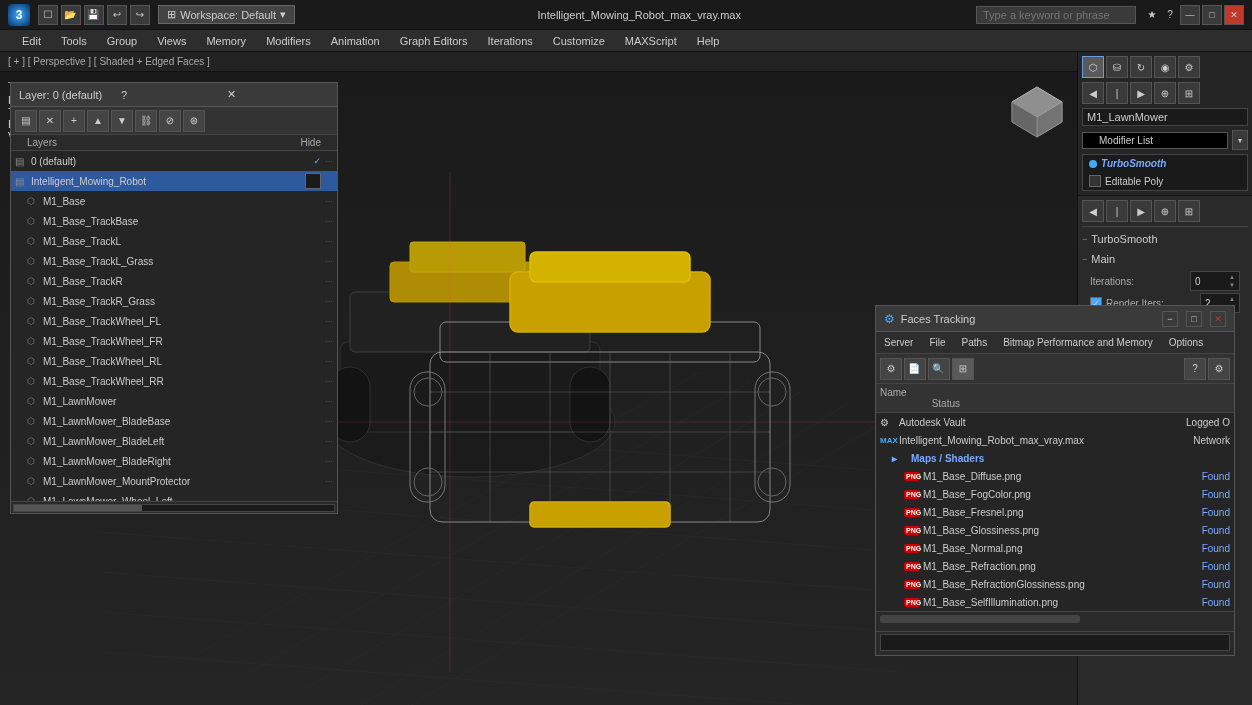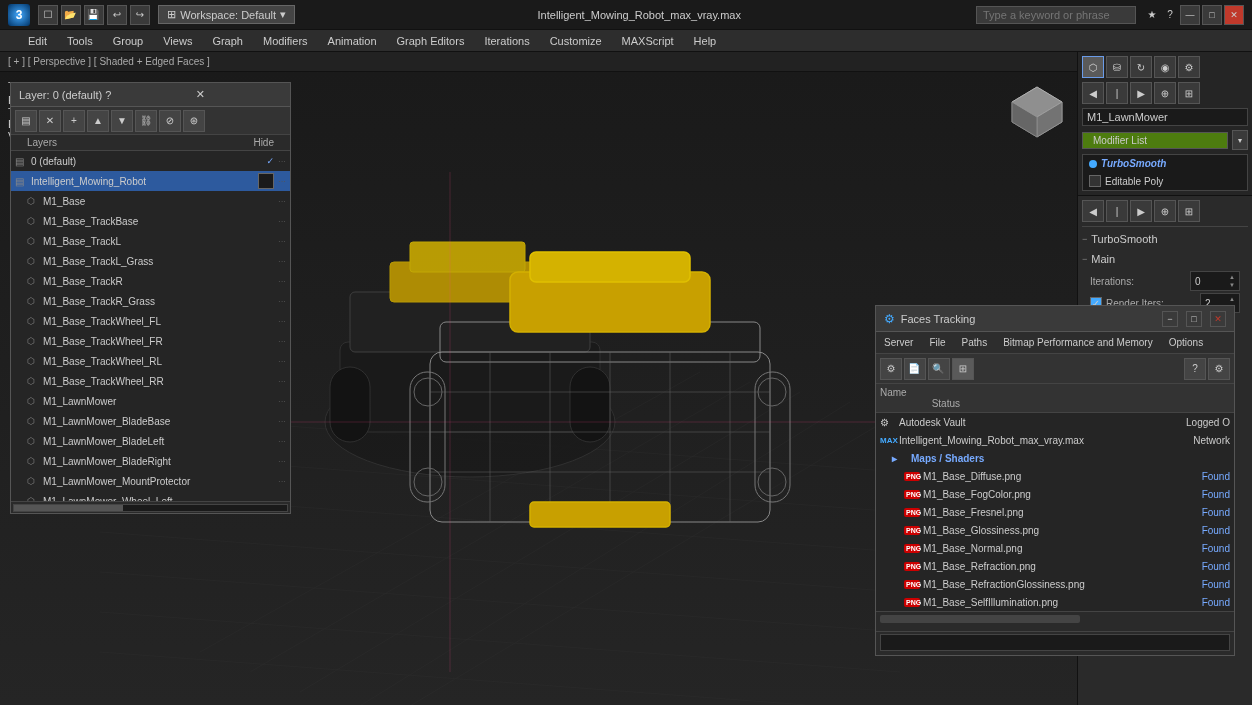--- a/index.html
+++ b/index.html
@@ -12,40 +12,40 @@
     #title-bar .toolbar-icons span { width: 20px; height: 20px; background: #3a3a3a; border: 1px solid #555; display: flex; align-items: center; justify-content: center; font-size: 10px; cursor: pointer; }
     #title-bar .workspace-btn { background: #444; border: 1px solid #666; padding: 2px 8px; color: #ccc; font-size: 11px; cursor: pointer; display: flex; align-items: center; gap: 4px; margin-right: 8px; }
     #title-bar .file-title { flex: 1; text-align: center; color: #ccc; font-size: 11px; }
     #title-bar .search-box { background: #3a3a3a; border: 1px solid #555; padding: 2px 6px; color: #ccc; font-size: 11px; width: 160px; }
     #title-bar .title-actions { display: flex; gap: 2px; margin-left: 8px; }
     #title-bar .title-btn { width: 16px; height: 16px; display: flex; align-items: center; justify-content: center; font-size: 10px; cursor: pointer; color: #ccc; }
     #title-bar .win-btn { width: 20px; height: 20px; display: flex; align-items: center; justify-content: center; font-size: 9px; cursor: pointer; color: #ccc; background: #3a3a3a; border: 1px solid #555; margin-left: 2px; }
     #title-bar .win-close { background: #c0392b; }
 
     
-    #menu-bar { height: 22px; background: #2d2d2d; display: flex; align-items: center; padding: 0 18px; border-bottom: 1px solid #111; }
+    #menu-bar { height: 22px; background: #2d2d2d; display: flex; align-items: center; padding: 0 12px; border-bottom: 1px solid #111; }
     .menu-item { padding: 0 10px; height: 22px; display: flex; align-items: center; cursor: pointer; color: #ccc; font-size: 11px; white-space: nowrap; }
 
     
     #main { display: flex; height: calc(705px - 52px); }
 
     
     #left-panel { width: 1077px; display: flex; flex-direction: column; }
 
     
     #viewport-header { height: 20px; background: #222; display: flex; align-items: center; padding: 0 8px; border-bottom: 1px solid #111; font-size: 10px; color: #aaa; }
 
     
     #stats { position: absolute; left: 8px; top: 75px; color: #ccc; font-size: 11px; z-index: 5; }
 
     
     #viewport { flex: 1; position: relative; background: #1e1e1e; overflow: hidden; }
 
     
-    #layer-dialog { position: absolute; left: 10px; top: 10px; width: 281px; background: #2d2d2d; border: 1px solid #555; z-index: 20; }
+    #layer-dialog { position: absolute; left: 10px; top: 10px; width: 328px; background: #2d2d2d; border: 1px solid #555; z-index: 20; }
     #layer-dialog-title { background: #3a3a3a; height: 24px; display: flex; align-items: center; padding: 0 8px; font-size: 11px; color: #ccc; border-bottom: 1px solid #555; cursor: move; }
     #layer-dialog-title span { flex: 1; }
     #layer-dialog-toolbar { background: #333; height: 28px; display: flex; align-items: center; padding: 0 4px; gap: 2px; border-bottom: 1px solid #444; }
     .layer-tool-btn { width: 22px; height: 22px; background: #444; border: 1px solid #555; display: flex; align-items: center; justify-content: center; cursor: pointer; font-size: 10px; color: #ccc; }
     #layer-dialog-header { display: flex; padding: 2px 16px; background: #2a2a2a; border-bottom: 1px solid #444; font-size: 10px; color: #aaa; }
     #layer-dialog-header .layers-label { flex: 1; }
     #layer-dialog-header .hide-label { width: 40px; text-align: right; }
     #layer-list { max-height: 350px; overflow-y: auto; background: #252525; }
     .layer-item { display: flex; align-items: center; height: 20px; padding: 0 4px; font-size: 10px; color: #ccc; cursor: pointer; }
     .layer-item.selected { background: #2d5a9e; }
@@ -55,21 +55,21 @@
     .layer-item .dots { color: #555; font-size: 8px; margin-left: 4px; }
 
     
     #right-panel { width: 175px; background: #2a2a2a; border-left: 1px solid #111; display: flex; flex-direction: column; }
     #right-top { background: #252525; padding: 4px; border-bottom: 1px solid #111; }
     .right-toolbar { display: flex; gap: 2px; margin-bottom: 4px; }
     .right-tool-btn { width: 22px; height: 22px; background: #3a3a3a; border: 1px solid #555; display: flex; align-items: center; justify-content: center; cursor: pointer; font-size: 10px; color: #ccc; }
     .right-tool-btn.active { background: #4a7bc8; border-color: #6a9be8; }
     .obj-name { background: #1a1a1a; border: 1px solid #444; padding: 2px 4px; color: #ccc; font-size: 11px; width: 100%; margin-bottom: 4px; }
     .modifier-list-header { display: flex; align-items: center; gap: 4px; margin-bottom: 4px; }
-    .modifier-list-label { flex: 1; background: #4d7c0f; border: 1px solid #555; padding: 2px 10px; font-size: 10px; color: #ccc; }
+    .modifier-list-label { flex: 1; background: #000000; border: 1px solid #555; padding: 2px 16px; font-size: 10px; color: #ccc; }
     .modifier-list-arrow { background: #3a3a3a; border: 1px solid #555; width: 16px; height: 20px; display: flex; align-items: center; justify-content: center; cursor: pointer; font-size: 8px; }
     #modifier-stack { background: #1a1a1a; border: 1px solid #444; }
     .mod-item { display: flex; align-items: center; padding: 3px 6px; font-size: 10px; cursor: pointer; }
     .mod-item.active { color: #7af; font-style: italic; font-weight: bold; }
     .mod-checkbox { width: 12px; height: 12px; border: 1px solid #666; background: #333; margin-right: 4px; display: flex; align-items: center; justify-content: center; }
     .mod-dot { width: 8px; height: 8px; background: #888; border-radius: 50%; margin-right: 4px; }
     .mod-dot.blue { background: #4af; }
 
     #right-bottom { padding: 4px; }
     .h-divider { height: 1px; background: #444; margin: 4px 0; }
@@ -143,21 +143,21 @@
   <div class="win-btn">—</div>
   <div class="win-btn">□</div>
   <div class="win-btn win-close">✕</div>
 </div>
 
 <div id="menu-bar">
   <div class="menu-item">Edit</div>
   <div class="menu-item">Tools</div>
   <div class="menu-item">Group</div>
   <div class="menu-item">Views</div>
-  <div class="menu-item">Graph</div>
+  <div class="menu-item">Memory</div>
   <div class="menu-item">Modifiers</div>
   <div class="menu-item">Animation</div>
   <div class="menu-item">Graph Editors</div>
   <div class="menu-item">Iterations</div>
   <div class="menu-item">Customize</div>
   <div class="menu-item">MAXScript</div>
   <div class="menu-item">Help</div>
 </div>
 
 <div id="main">

